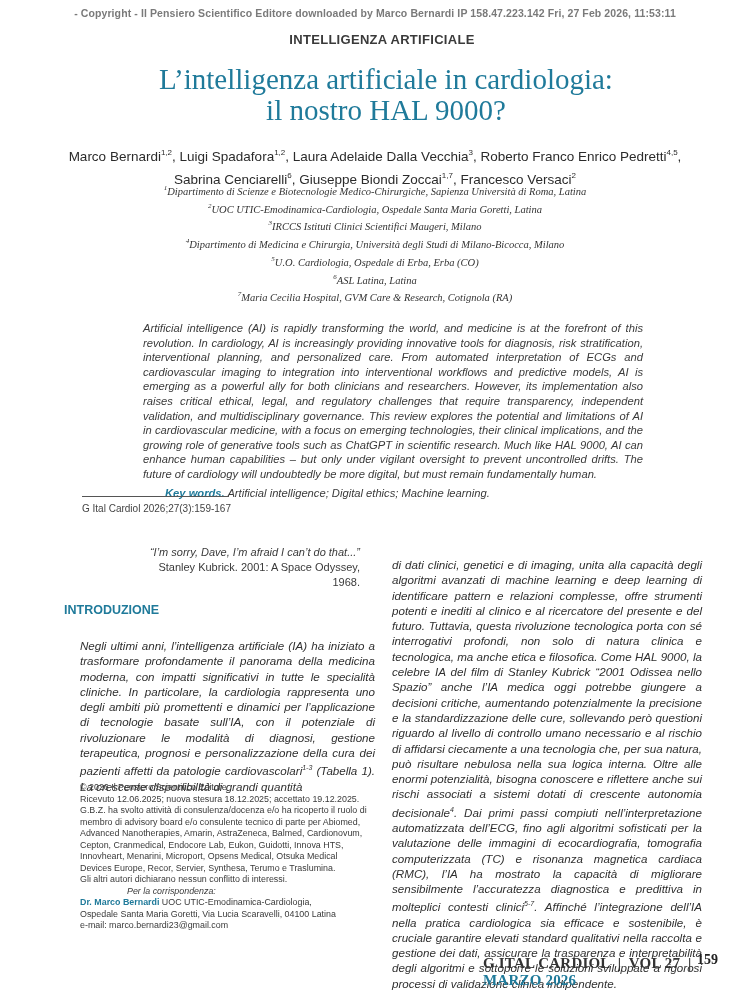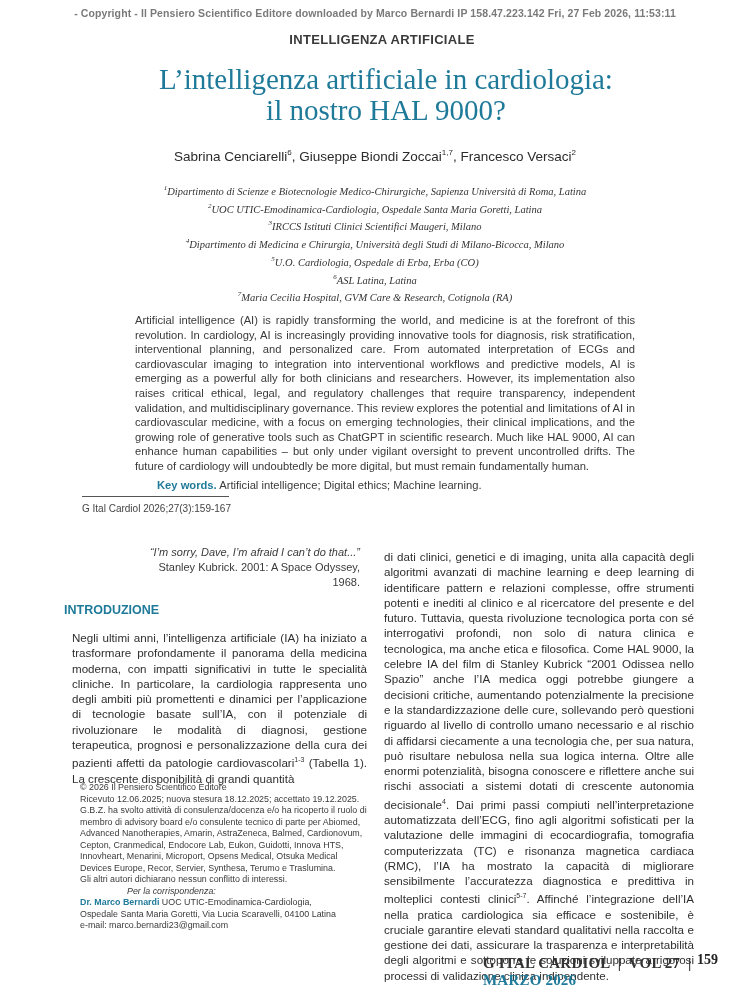--- a/index.html
+++ b/index.html
@@ -23,33 +23,39 @@
   .intro-head { top:603px; left:64px; font-size:12.5px; font-weight:bold; color:#1f7a9a; }
   .col-left { top:622px; left:64px; width:295px; font-size:11.6px; line-height:15.3px; color:#2f2f2f; text-align:justify; }
   .col-right { top:541px; left:376px; width:310px; font-size:11.6px; line-height:15.3px; color:#2f2f2f; text-align:justify; }
   sup.ref { font-size:7px; }
   .box { top:782px; left:80px; width:290px; font-size:8.9px; line-height:11.5px; color:#3a3a3a; }
   .box .corr-label { font-style:italic;margin-left:47px; }
   .box .corr-name { color:#1f7a9a; font-weight:bold; }
   .footer { top:955px; left:483px; font-family:"Liberation Serif", serif; font-size:15px; font-weight:bold; color:#333; letter-spacing:0.2px; }
   .footer .month { color:#1f7a9a; }
   .pageno { top:952px; left:697px; font-family:"Liberation Serif", serif; font-size:14px; font-weight:bold; color:#222; }
-  p { margin:8px; }
+  p { margin:16px;font-style:italic; }
 </style>
 </head>
 <body>
 
 <div class="abs copyright">- Copyright - Il Pensiero Scientifico Editore downloaded by Marco Bernardi IP 158.47.223.142 Fri, 27 Feb 2026, 11:53:11</div>
 <div class="abs section-label">INTELLIGENZA ARTIFICIALE</div>
 <div class="abs title">
   <div>L’intelligenza artificiale in cardiologia:</div>
   <div>il nostro HAL 9000?</div>
 </div>
 
 <div class="abs authors">
+  <div>
+    <span>Marco Bernardi</span><sup>1,2</sup>,
+    <span>Luigi Spadafora</span><sup>1,2</sup>,
+    <span>Laura Adelaide Dalla Vecchia</span><sup>3</sup>,
+    <span>Roberto Franco Enrico Pedretti</span><sup>4,5</sup>,
+  </div>
   <div>
     <span>Sabrina Cenciarelli</span><sup>6</sup>,
     <span>Giuseppe Biondi Zoccai</span><sup>1,7</sup>,
     <span>Francesco Versaci</span><sup>2</sup>
   </div>
 </div>
 
 <div class="abs affils">
   <div><sup>1</sup><span>Dipartimento di Scienze e Biotecnologie Medico-Chirurgiche, Sapienza Università di Roma, Latina</span></div>
   <div><sup>2</sup><span>UOC UTIC-Emodinamica-Cardiologia, Ospedale Santa Maria Goretti, Latina</span></div>

